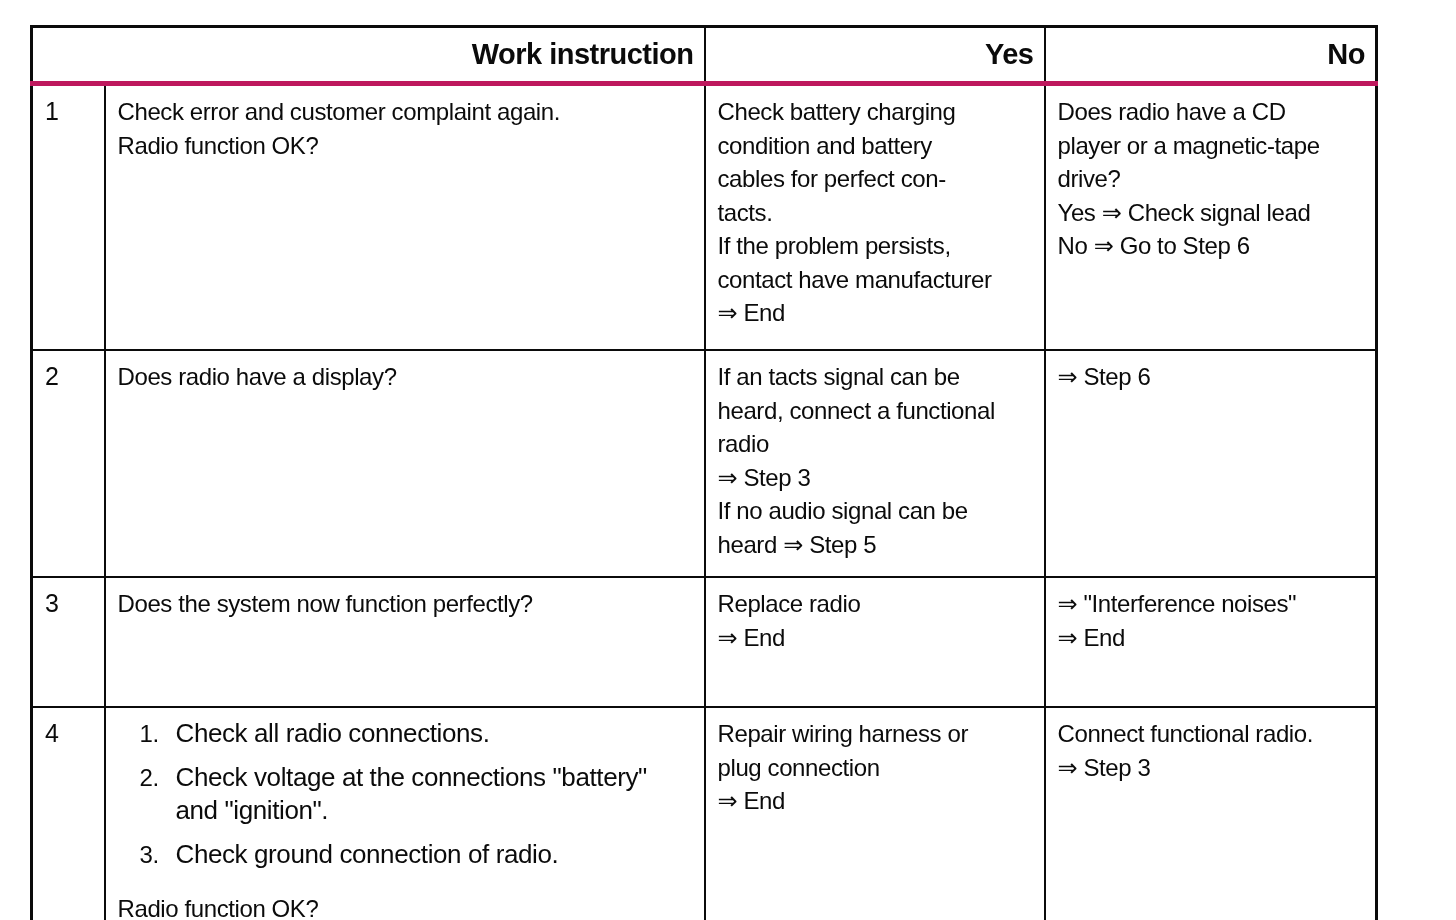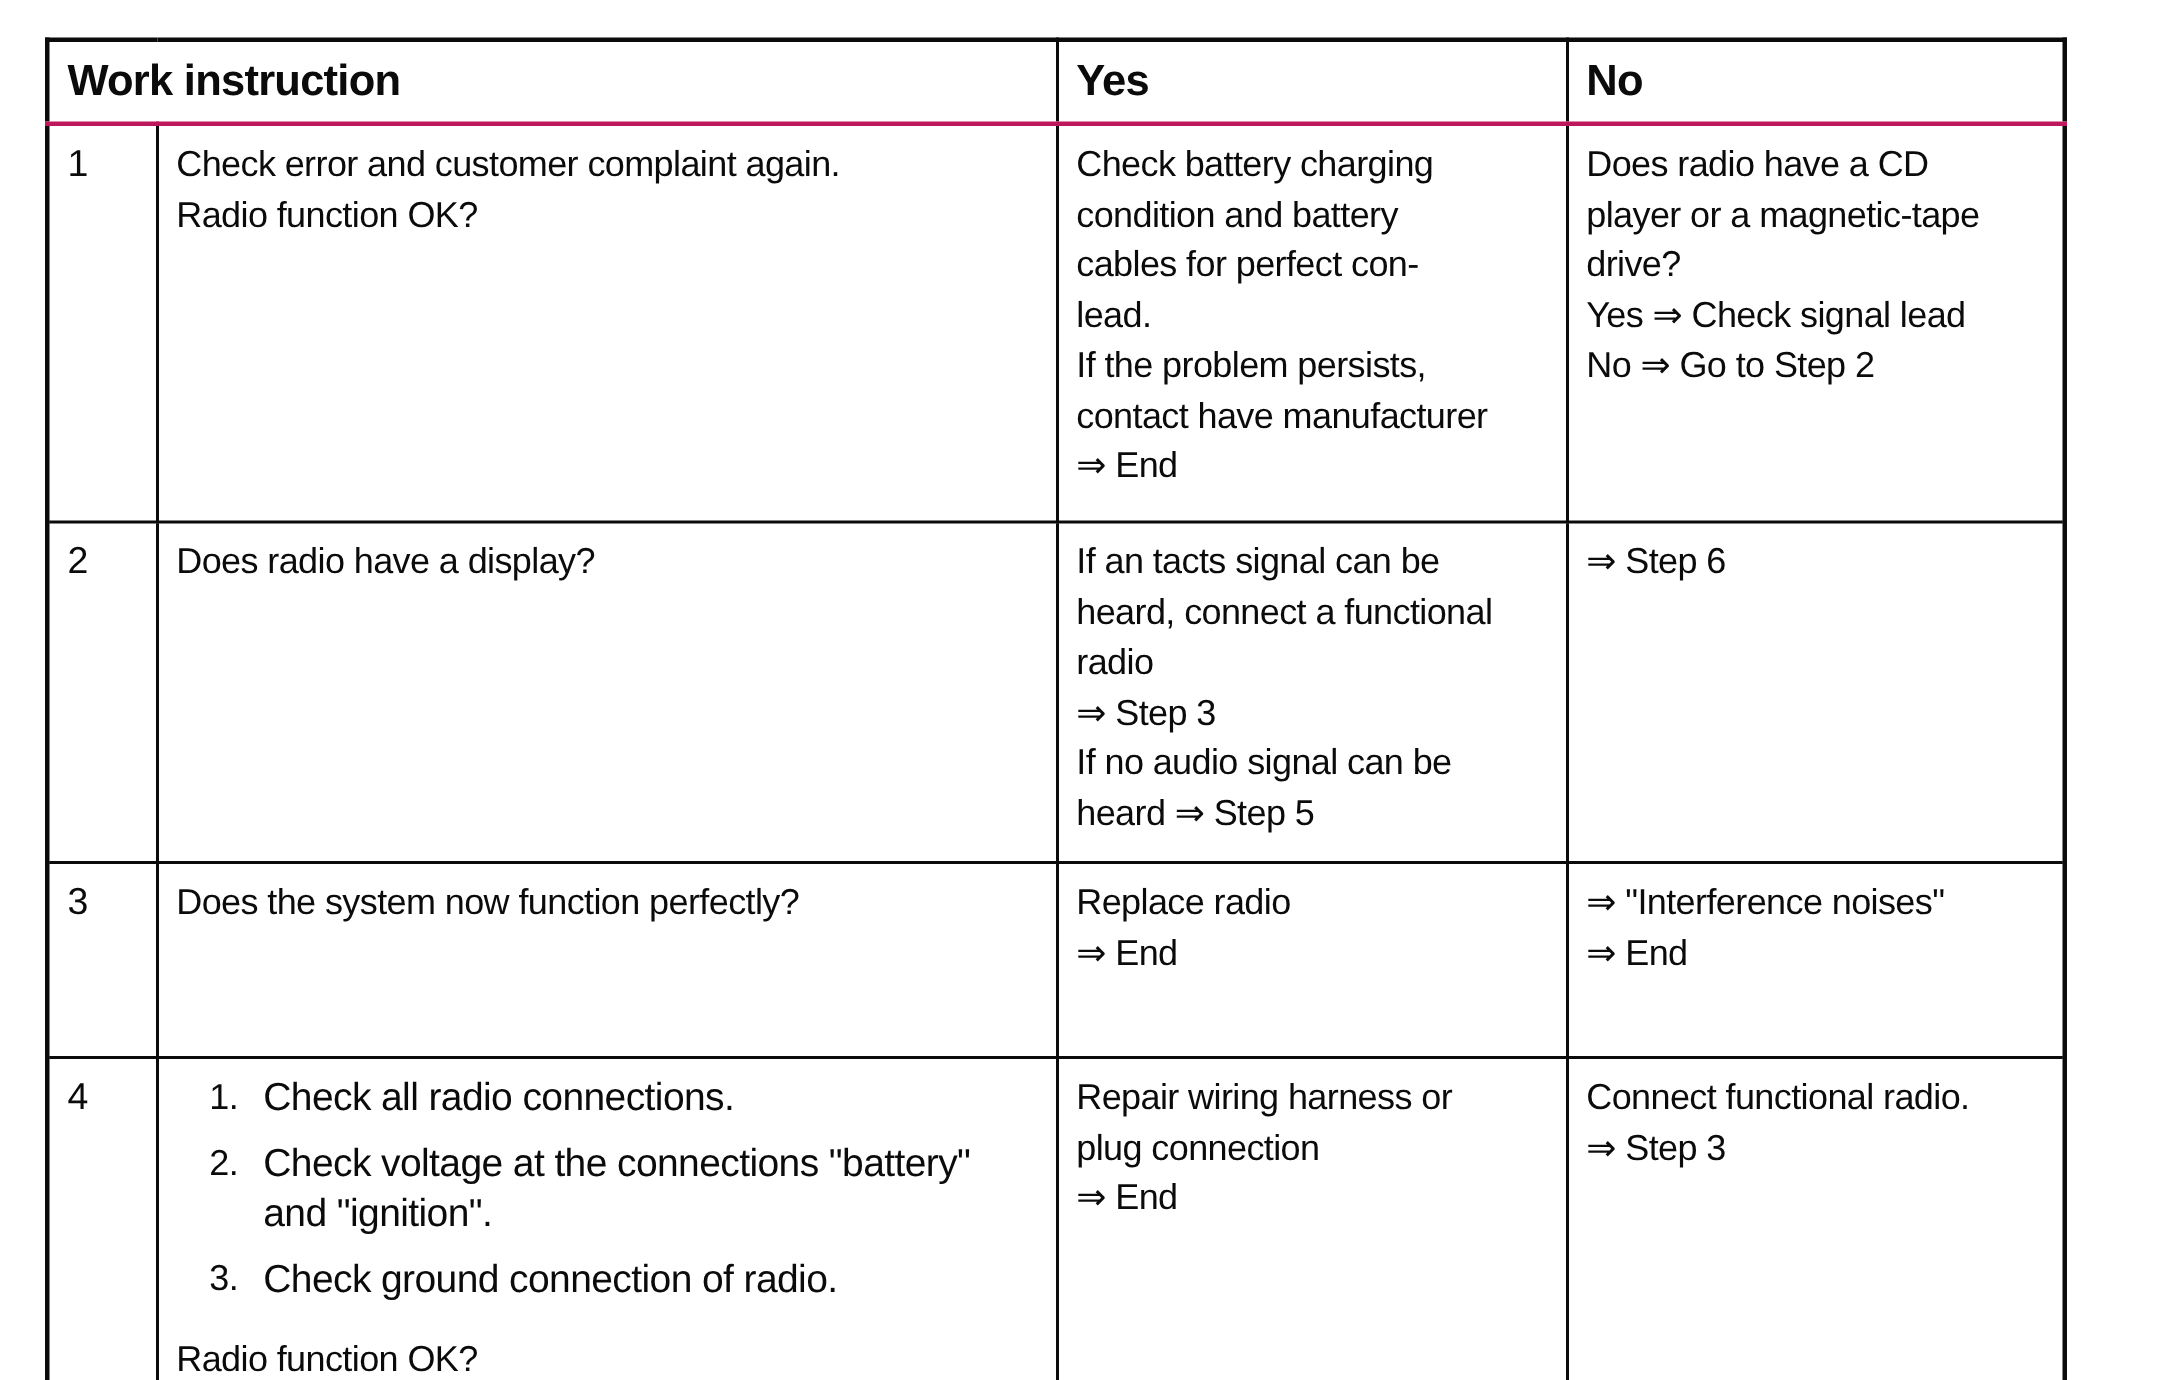--- a/index.html
+++ b/index.html
@@ -34,22 +34,22 @@
 
   table.troubleshoot th,
   table.troubleshoot td {
     border: 2px solid #0b0b0b;
     vertical-align: top;
     padding: 9px 10px 8px 12px;
     background: #ffffff;
   }
   table.troubleshoot { border: 3px solid #0b0b0b; }
   table.troubleshoot thead th {
-    border-bottom: 3px solid #be185d;
-    text-align: left;
+    border-bottom: 5px solid #be185d;
+    text-align: right;
     font-size: 29px;
     font-weight: 700;
     letter-spacing: -0.5px;
     padding-top: 10px;
     padding-bottom: 10px;
     height: 30px;
     vertical-align: middle;
   }
   tr.r1 td { height: 246px; }
   tr.r2 td { height: 208px; }
@@ -115,33 +115,33 @@
           <div class="txt">
             <div class="line">Check error and customer complaint again.</div>
             <div class="line">Radio function OK?</div>
           </div>
         </td>
         <td>
           <div class="txt">
             <div class="line">Check battery charging</div>
             <div class="line">condition and battery</div>
             <div class="line">cables for perfect con-</div>
-            <div class="line">lead.</div>
+            <div class="line">tacts.</div>
             <div class="line">If the problem persists,</div>
             <div class="line">contact have manufacturer</div>
             <div class="line">⇒ End</div>
           </div>
         </td>
         <td>
           <div class="txt">
             <div class="line">Does radio have a CD</div>
             <div class="line">player or a magnetic-tape</div>
             <div class="line">drive?</div>
             <div class="line">Yes ⇒ Check signal lead</div>
-            <div class="line">No ⇒ Go to Step 2</div>
+            <div class="line">No ⇒ Go to Step 6</div>
           </div>
         </td>
       </tr>
 
       <tr class="r2">
         <td class="num">
           <div class="txt">2</div>
         </td>
         <td>
           <div class="txt">

